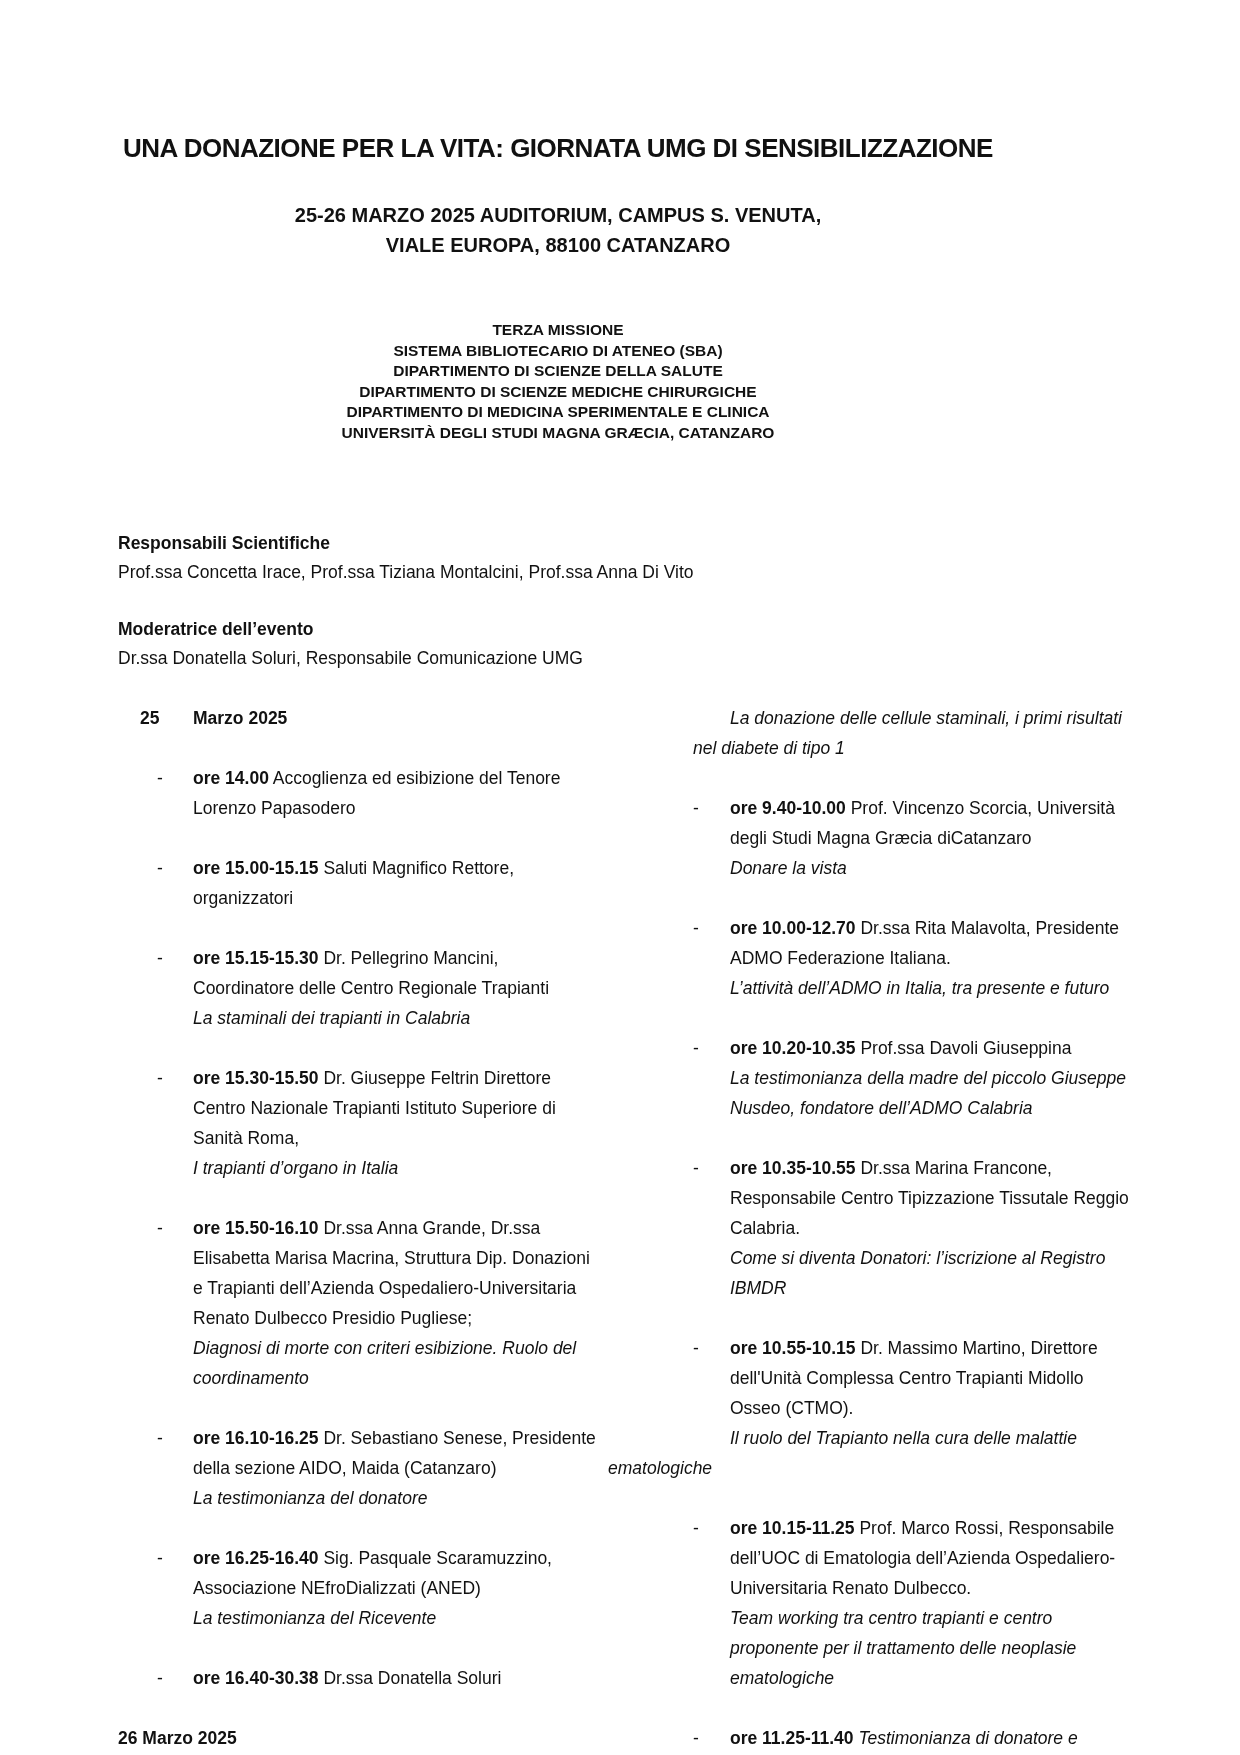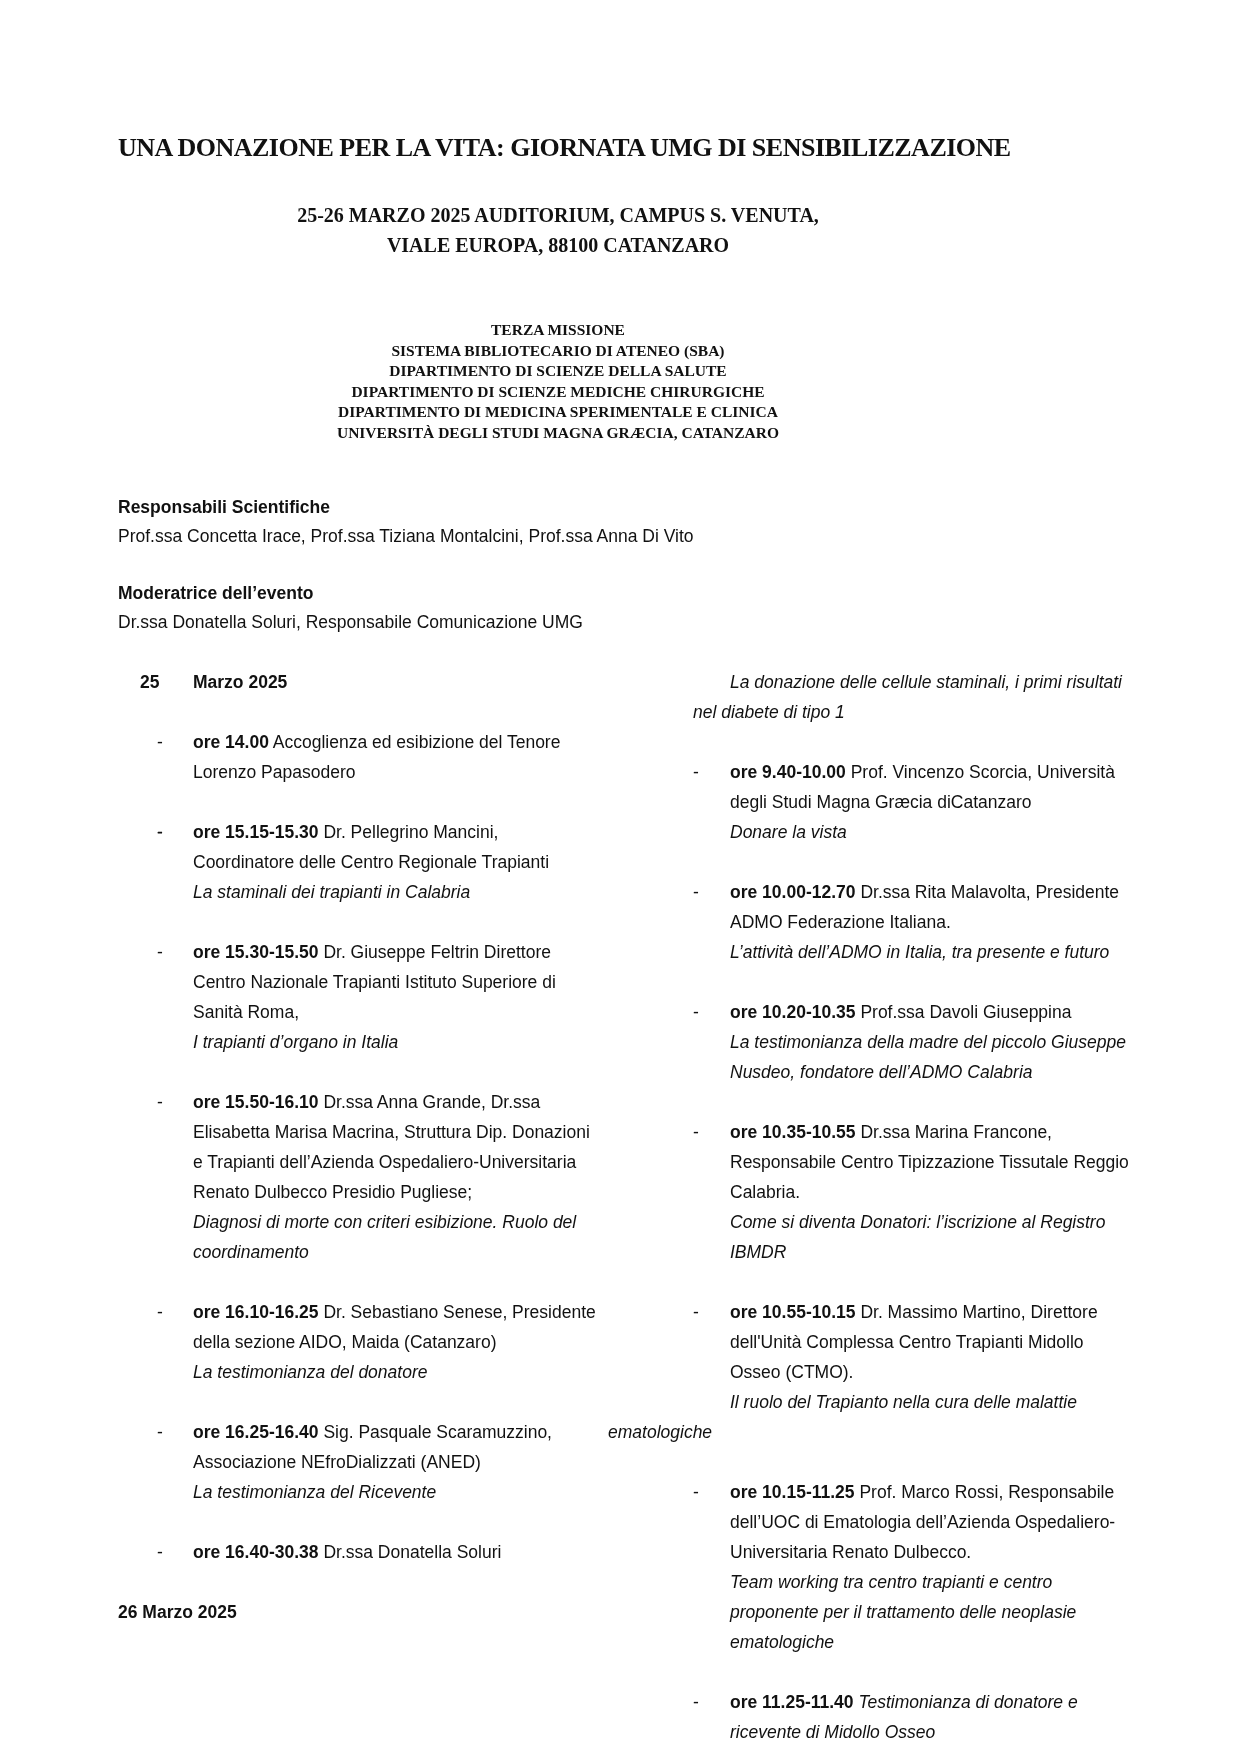--- a/index.html
+++ b/index.html
@@ -8,42 +8,42 @@
     width:1240px;
     height:1755px;
     margin:0 auto;
     background:#ffffff;
     color:#111;
     font-family:"Liberation Sans","DejaVu Sans",sans-serif;
     overflow:hidden;
     box-sizing:border-box;
     padding:132px 105px 40px 118px;
   }
-  .center-block{width:880px;text-align:center;font-family:Liberation Serif, serif;}
+  .center-block{width:880px;text-align:center;}
   .doc-title{
     font-size:26px;
     font-weight:bold;
     letter-spacing:-0.5px;
     line-height:32px;
     white-space:nowrap;
   }
   .doc-subtitle{
     margin-top:36px;
     font-size:20px;
     font-weight:bold;
     line-height:30px;
   }
   .organizers{
     margin-top:60px;
     font-size:15.5px;
     font-weight:bold;
     line-height:20.5px;
   }
   .section{margin-top:0;font-size:17.5px;line-height:29px;}
-  .sec-resp{margin-top:50px;}
+  .sec-resp{margin-top:86px;}
   .sec-mod{margin-top:28px;}
   .sec-label{font-weight:bold;}
   .columns{
     display:flex;
     margin-top:30px;
     font-size:17.5px;
     line-height:30px;
   }
   .col-left{width:485px;flex:none;}
   .col-gap{width:90px;flex:none;}
@@ -101,20 +101,21 @@
         <span class="day-num">25</span><span>Marzo 2025</span>
       </div>
 
       <div class="item">
         <span class="bullet">-</span>
         <p><span class="time">ore 14.00</span><span> Accoglienza ed esibizione del Tenore Lorenzo Papasodero</span></p>
       </div>
 
       <div class="item">
         <span class="bullet">-</span>
+        <p><span class="time">ore 15.00-15.15</span><span> Saluti Magnifico Rettore, organizzatori</span></p>
       </div>
 
       <div class="item">
         <span class="bullet">-</span>
         <p><span class="time">ore 15.15-15.30</span><span> Dr. Pellegrino Mancini, Coordinatore delle Centro Regionale Trapianti</span></p>
         <div class="topic">La staminali dei trapianti in Calabria</div>
       </div>
 
       <div class="item">
         <span class="bullet">-</span>

